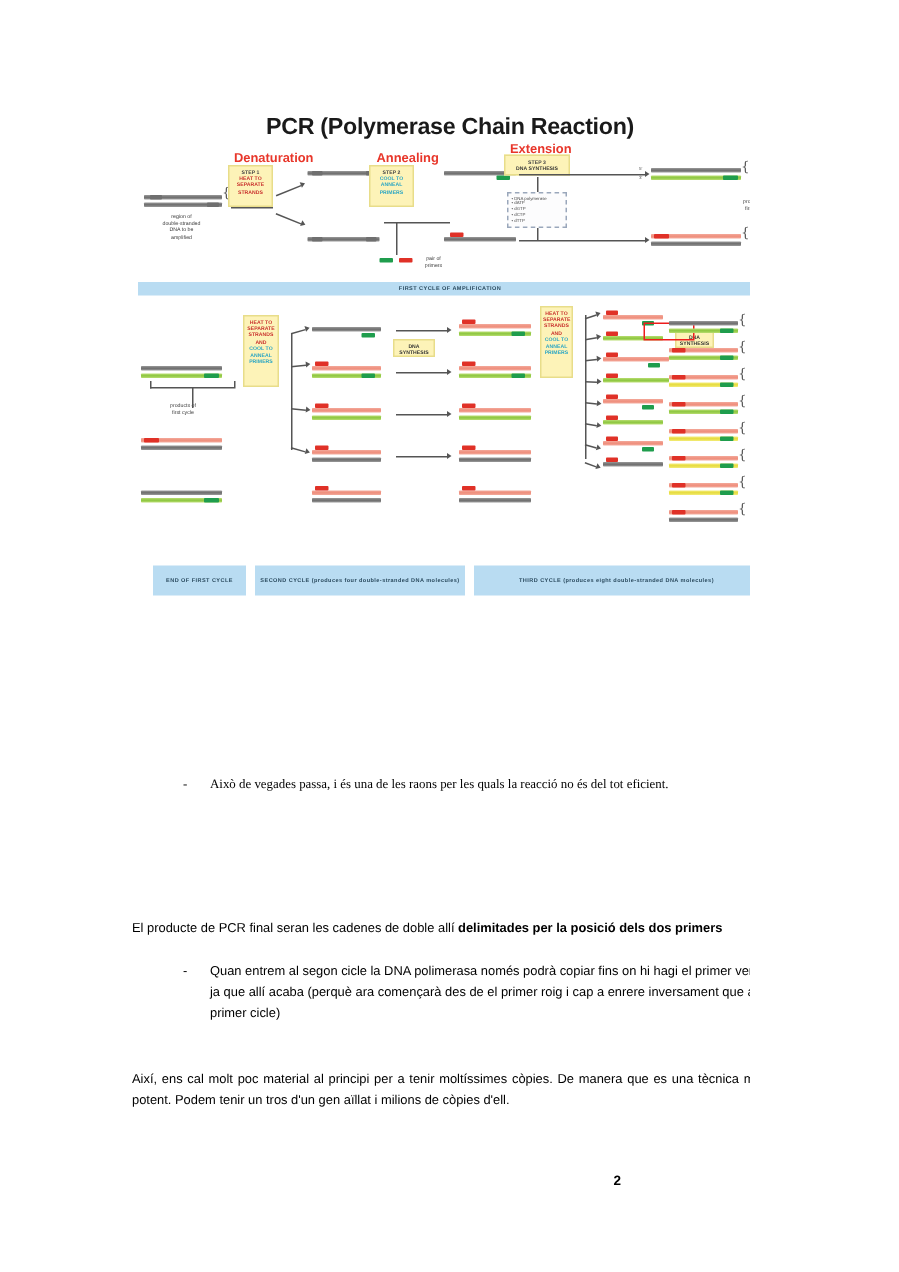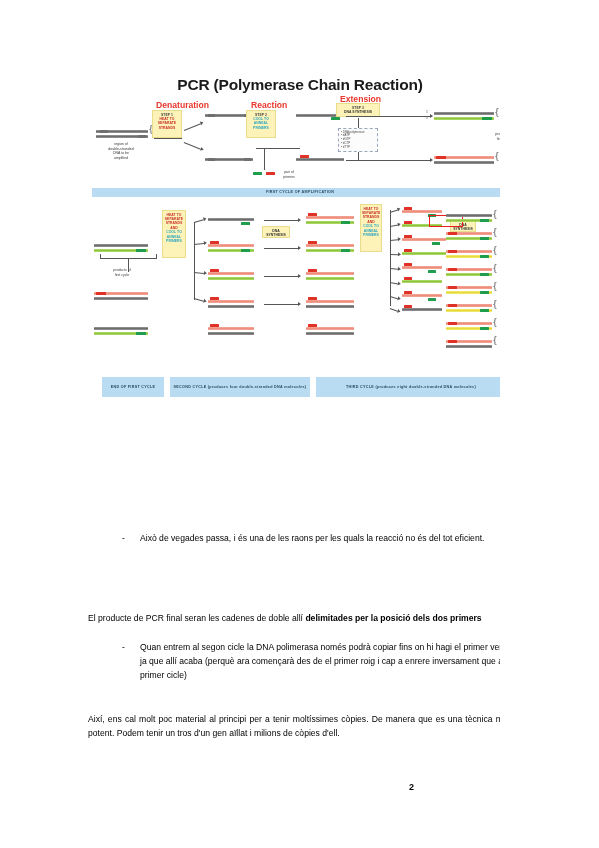--- a/index.html
+++ b/index.html
@@ -192,21 +192,21 @@
 </head>
 <body>
 
 <div class="page">
 
   <div class="figure">
 
     <div class="fig-title">PCR (Polymerase Chain Reaction)</div>
 
     <div class="stage-label" style="left:68px; top:28px;">Denaturation</div>
-    <div class="stage-label" style="left:163px; top:28px;">Reaction</div>
+    <div class="stage-label" style="left:163px; top:28px;">Annealing</div>
     <div class="stage-label" style="left:252px; top:22px;">Extension</div>
 
     <div class="strand s-gray" style="left:8px; top:58px; width:52px;"></div>
     <div class="strand s-gray" style="left:8px; top:63px; width:52px;"></div>
     <div class="cap cap-dk" style="left:12px; top:58px; width:8px;"></div>
     <div class="cap cap-dk" style="left:50px; top:63px; width:8px;"></div>
     <div class="brace" style="left:60px; top:53px;">{</div>
     <div class="caption" style="left:4px; top:70px; width:58px;">region of
 double-stranded
 DNA to be
@@ -473,21 +473,21 @@
     <div class="band" style="left:82px; top:305px; width:140px; height:20px;">SECOND CYCLE
 (produces four double-stranded
 DNA molecules)</div>
     <div class="band" style="left:228px; top:305px; width:190px; height:20px;">THIRD CYCLE
 (produces eight double-stranded
 DNA molecules)</div>
   </div>
 
 
 
-  <div class="txt" style="top:532px;">
+  <div class="txt" style="top:516px;font-family:Liberation Serif, serif;">
     <ul class="dash">
       <li>Això de vegades passa, i és una de les raons per les quals la reacció no és del tot eficient.</li>
     </ul>
   </div>
 
 
   <div class="txt" style="top:612px;"><span>El producte de PCR final seran les cadenes de doble allí </span><b>delimitades per la posició dels dos primers</b></div>
 
   <div class="txt" style="top:641px;">
     <ul class="dash">

